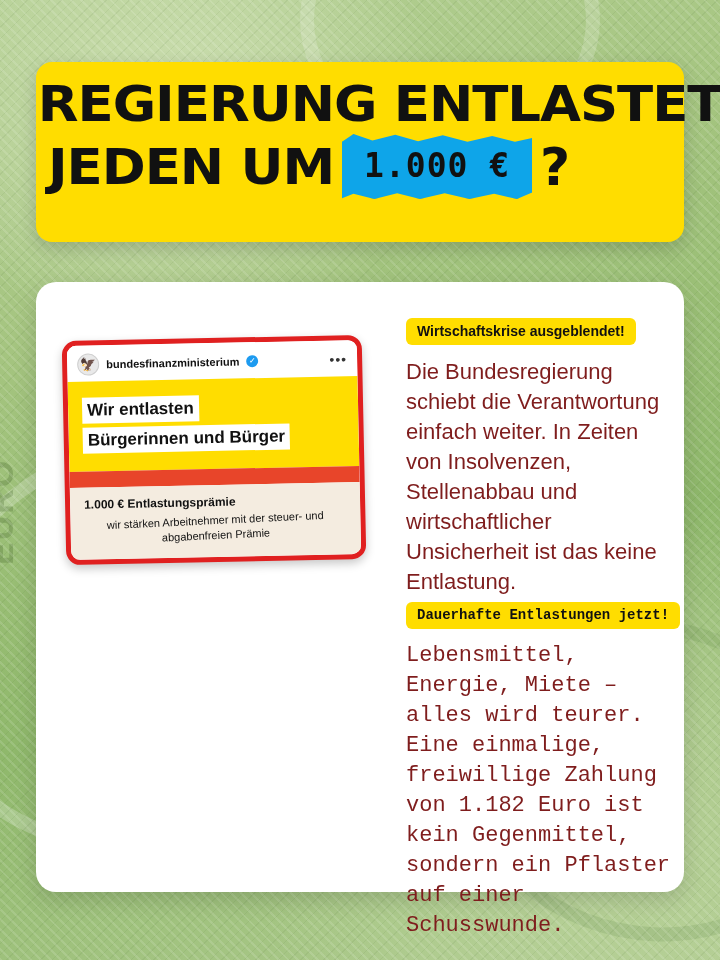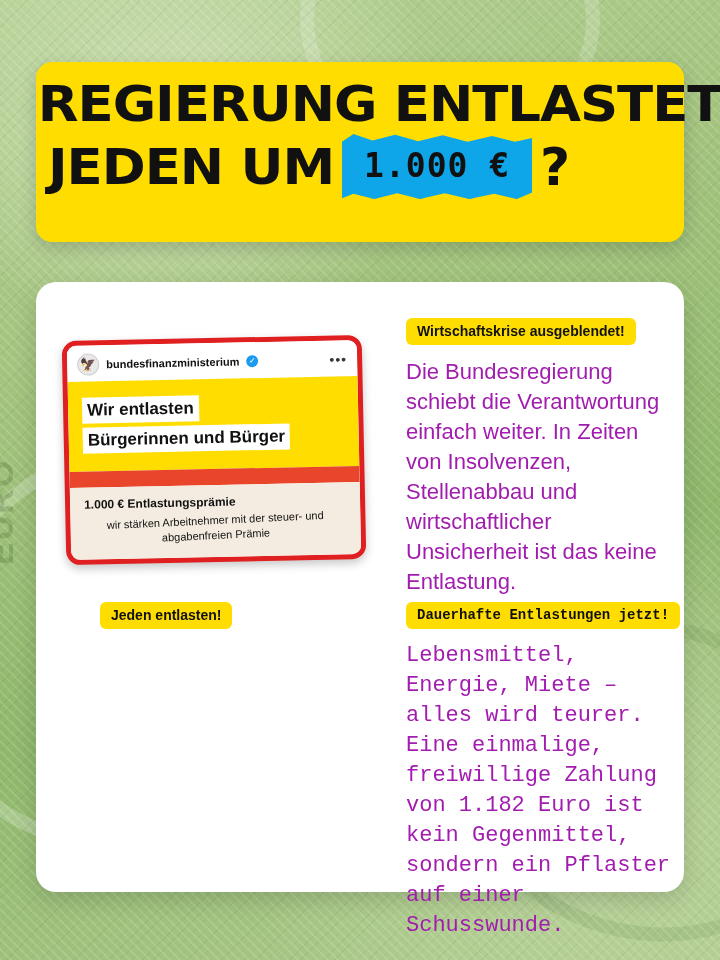--- a/index.html
+++ b/index.html
@@ -195,21 +195,21 @@
     background: #ffdd00;
     border-radius: 6px;
     font-size: 14px;
     font-weight: 700;
     color: #111;
     padding: 5px 11px 6px 11px;
   }
   .body-text {
     font-size: 22px;
     line-height: 30px;
-    color: #a21caf;
+    color: #7f1d1d;
     margin-top: 12px;
   }
   .blk-right-top { position: absolute; left: 370px; top: 36px; width: 265px; }
   .blk-left-bot  { position: absolute; left: 64px;  top: 320px; width: 270px; }
   .blk-right-bot { position: absolute; left: 370px; top: 320px; width: 285px; font-family: Liberation Mono, monospace; }
 </style>
 </head>
 <body>
 
 <div class="bg">
@@ -249,21 +249,20 @@
       <div class="post-sub2">wir stärken Arbeitnehmer mit der steuer- und abgabenfreien Prämie</div>
     </div>
   </div>
 
   <div class="blk-right-top">
     <span class="badge">Wirtschaftskrise ausgeblendet!</span>
     <div class="body-text">Die Bundesregierung schiebt die Verantwortung einfach weiter. In Zeiten von Insolvenzen, Stellenabbau und wirtschaftlicher Unsicherheit ist das keine Entlastung.</div>
   </div>
 
   <div class="blk-left-bot">
-    <span class="badge">Jeden entlasten!</span>
   </div>
 
   <div class="blk-right-bot">
     <span class="badge">Dauerhafte Entlastungen jetzt!</span>
     <div class="body-text">Lebensmittel, Energie, Miete – alles wird teurer. Eine einmalige, freiwillige Zahlung von 1.182 Euro ist kein Gegenmittel, sondern ein Pflaster auf einer Schusswunde.</div>
   </div>
 
 </div>
 
 </body></html>

